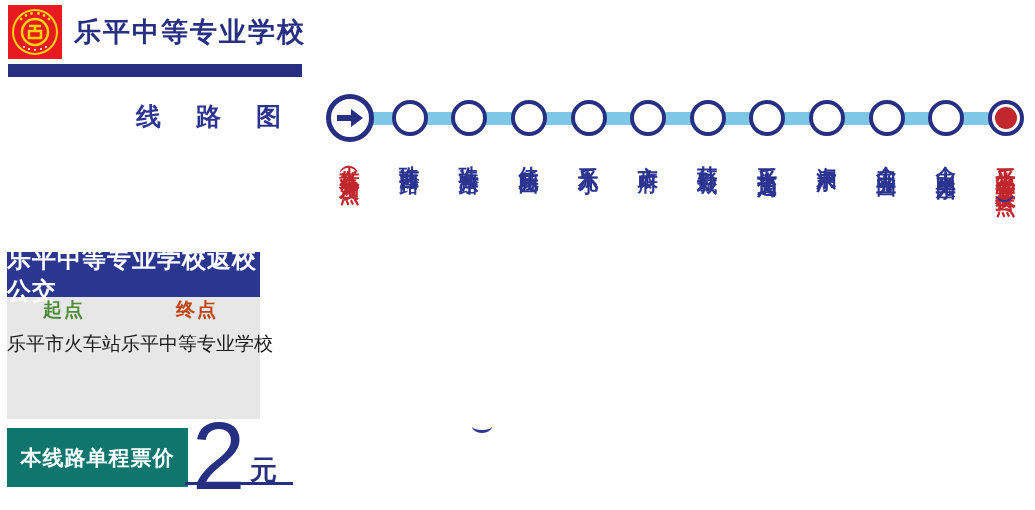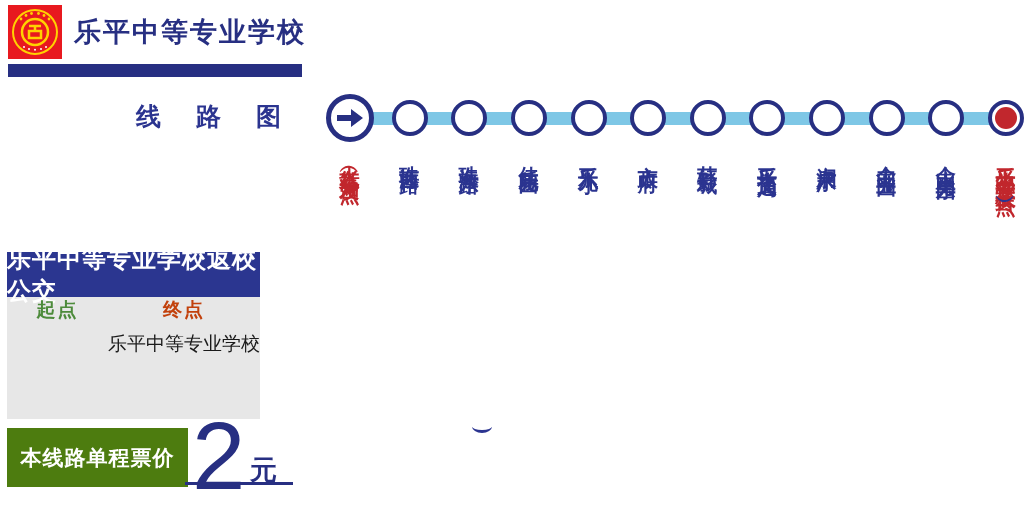--- a/index.html
+++ b/index.html
@@ -59,21 +59,21 @@
   }
   .info-box-body{height:122px;background:#e7e7e7;display:flex;}
   .info-col{flex:1;display:flex;flex-direction:column;align-items:center;}
   .endpoint-tag{font-size:19px;font-weight:bold;letter-spacing:2px;}
   .endpoint-tag.green{color:#4d8b3b;}
   .endpoint-tag.red{color:#c2410c;}
   .endpoint-name{margin-top:8px;font-size:19px;color:#1a1a1a;white-space:nowrap;}
   
   .fare-box{
     position:absolute;left:7px;top:428px;width:181px;height:59px;
-    background:#4d7c0f;color:#ffffff;
+    background:#0f766e;color:#ffffff;
     display:flex;align-items:center;justify-content:center;
     font-size:21px;font-weight:bold;letter-spacing:1px;
   }
   .fare-amount{
     position:absolute;left:192px;top:408px;
     font-size:96px;line-height:1;font-weight:400;color:#272f82;
   }
   .fare-unit{
     position:absolute;left:250px;top:452px;
     font-size:27px;font-weight:bold;color:#272f82;
@@ -197,20 +197,21 @@
     </div>
 </div>
 
 <div class="stray-paren"></div>
 
 <div class="info-box">
   <div class="info-box-header">乐平中等专业学校返校公交</div>
   <div class="info-box-body">
     <div class="info-col">
       <div class="endpoint-tag green">起点</div>
+      <div class="endpoint-name">乐平市火车站</div>
     </div>
     <div class="info-col">
       <div class="endpoint-tag red">终点</div>
       <div class="endpoint-name">乐平中等专业学校</div>
     </div>
   </div>
 </div>
 
 <div class="fare-box">
   <span>本线路单程票价</span>

